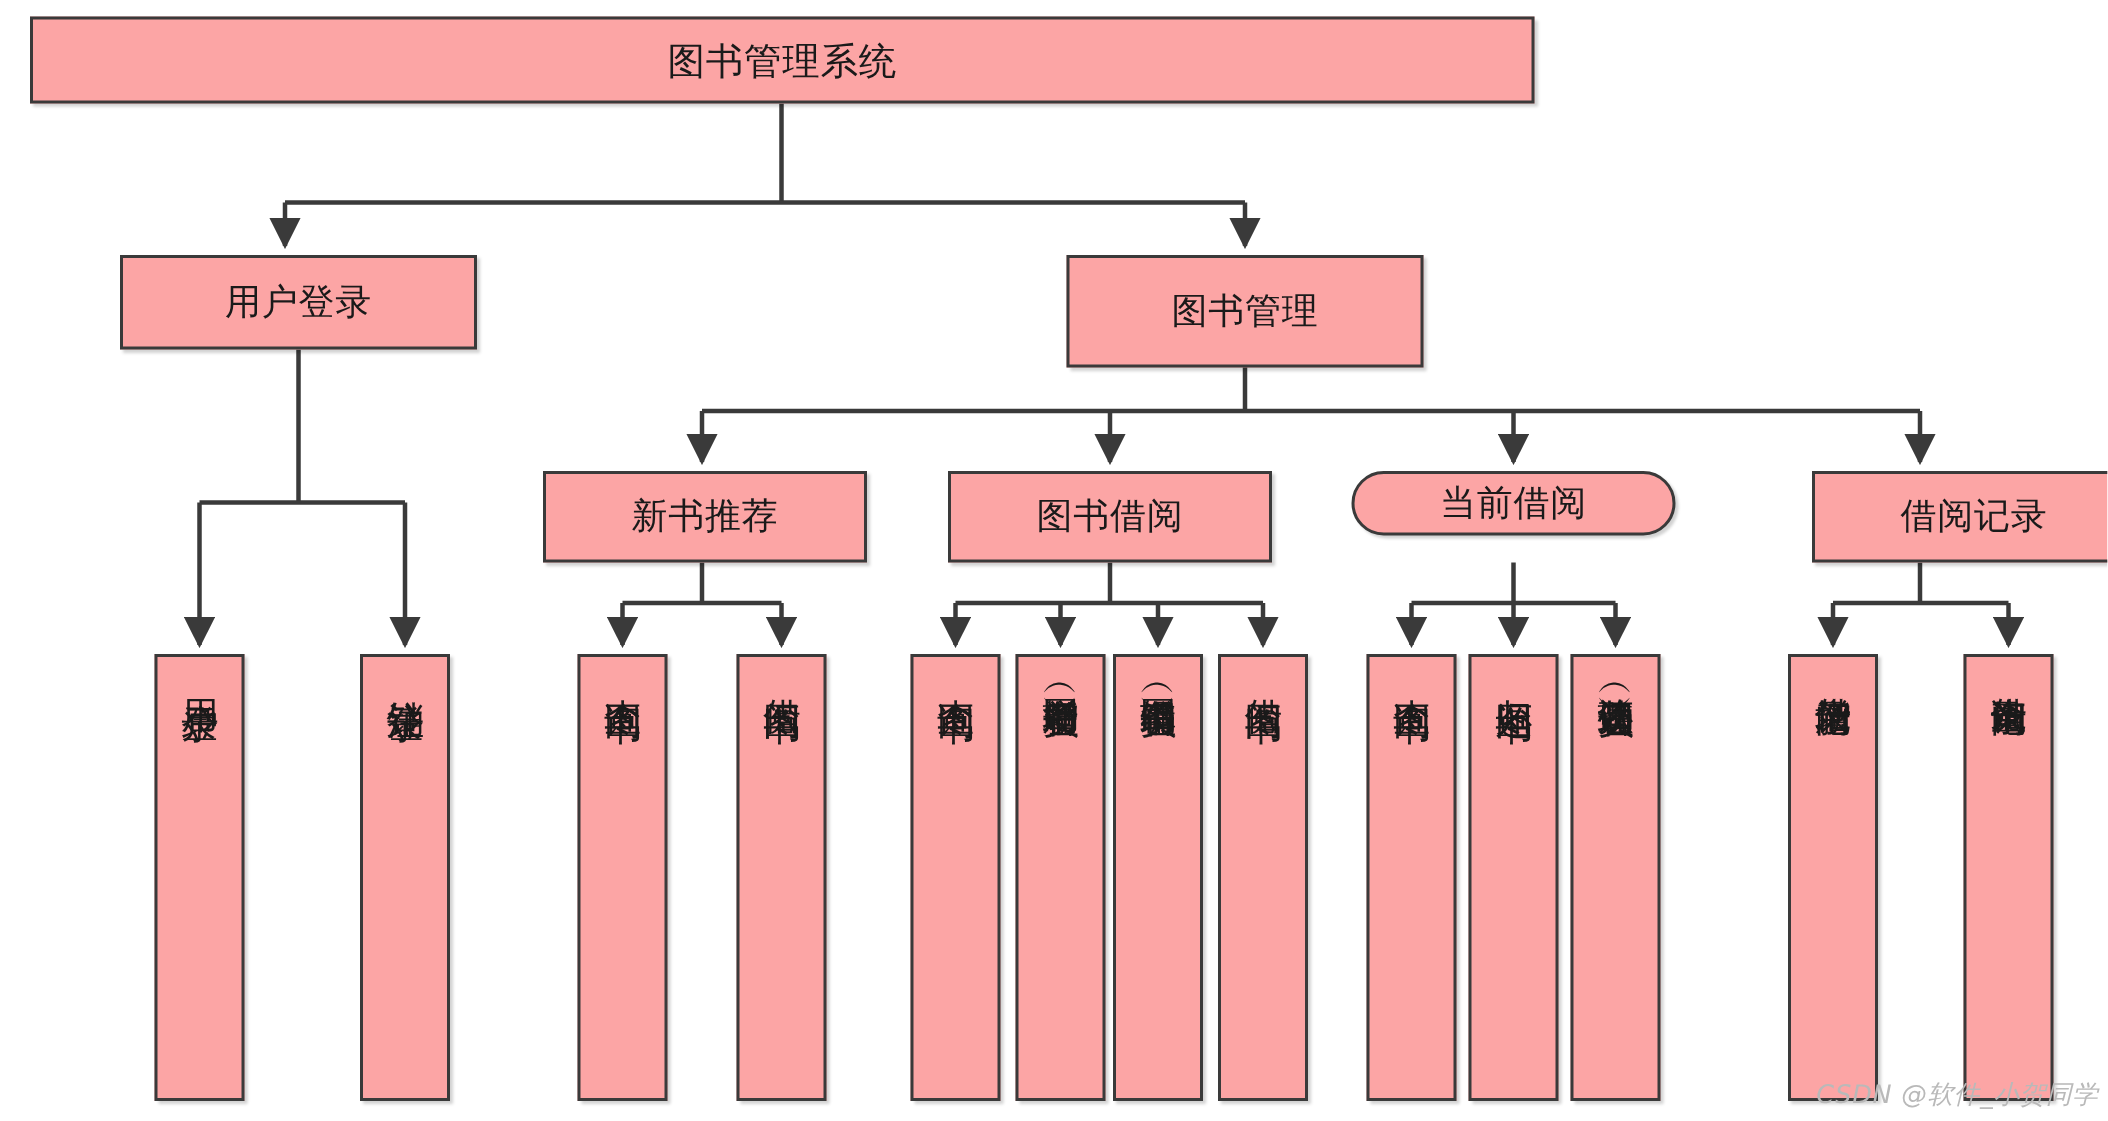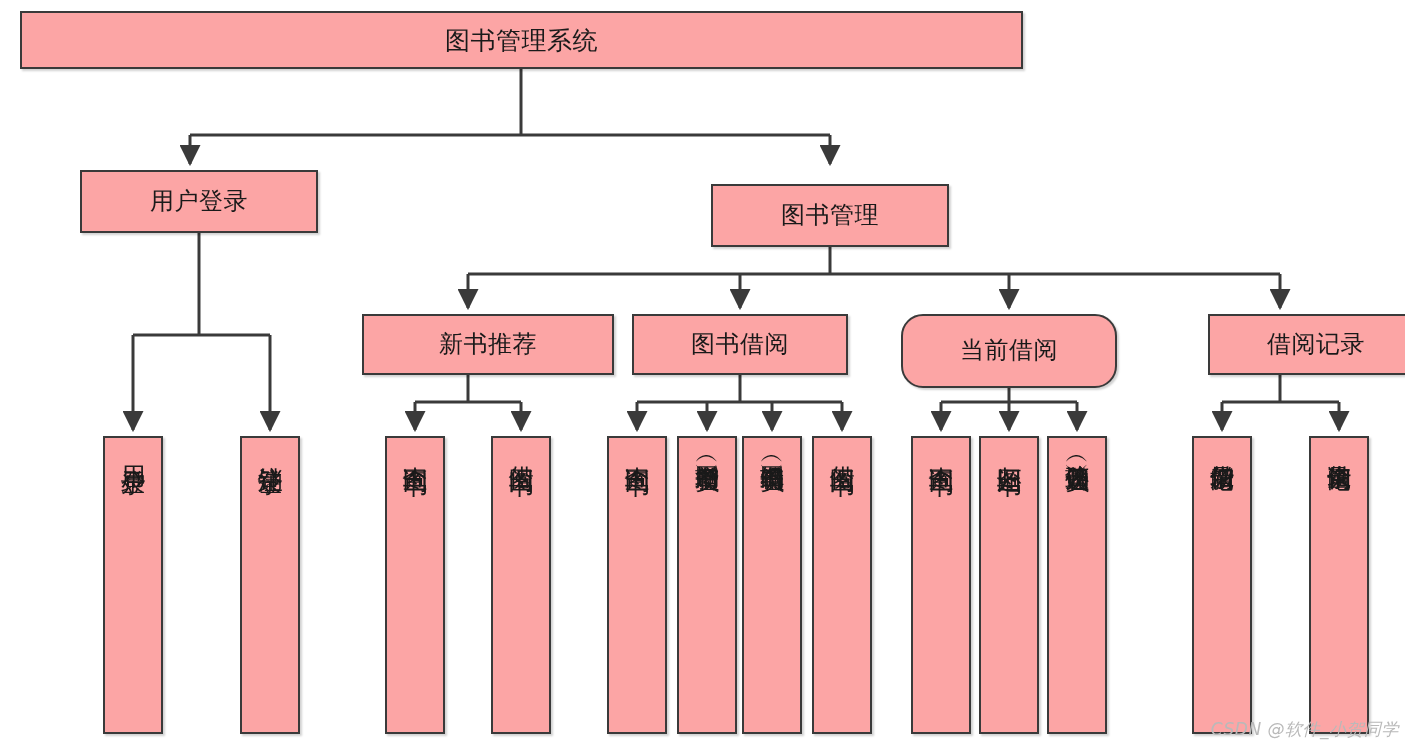--- a/index.html
+++ b/index.html
@@ -138,33 +138,33 @@
   </svg>
 
   <div class="node h" id="node-root" style="left:20px; top:11px; width:1003px; height:58px;">
     <span class="label">图书管理系统</span>
   </div>
 
   <div class="node h" style="left:80px; top:170px; width:238px; height:63px;">
     <span class="label">用户登录</span>
   </div>
 
-  <div class="node h" style="left:711px; top:170px; width:238px; height:63px;margin-top:14px;">
+  <div class="node h" style="left:711px; top:170px; width:238px; height:75px;">
     <span class="label">图书管理</span>
   </div>
 
-  <div class="node h" style="left:362px; top:314px; width:252px; height:61px;">
+  <div class="node h" style="left:362px; top:314px; width:216px; height:61px;">
     <span class="label">新书推荐</span>
   </div>
 
   <div class="node h" style="left:632px; top:314px; width:216px; height:61px;">
     <span class="label">图书借阅</span>
   </div>
 
-  <div class="node h" style="left:901px; top:314px; width:216px; height:74px;border-radius:22px;">
+  <div class="node h" style="left:901px; top:314px; width:216px; height:43px;border-radius:22px;">
     <span class="label">当前借阅</span>
   </div>
 
   <div class="node h" style="left:1172px; top:314px; width:216px; height:61px;margin-left:36px;">
     <span class="label">借阅记录</span>
   </div>
 
   <div class="node v" style="left:103px; top:436px; width:60px; height:298px;">
     <span class="label">用户登录</span>
   </div>

